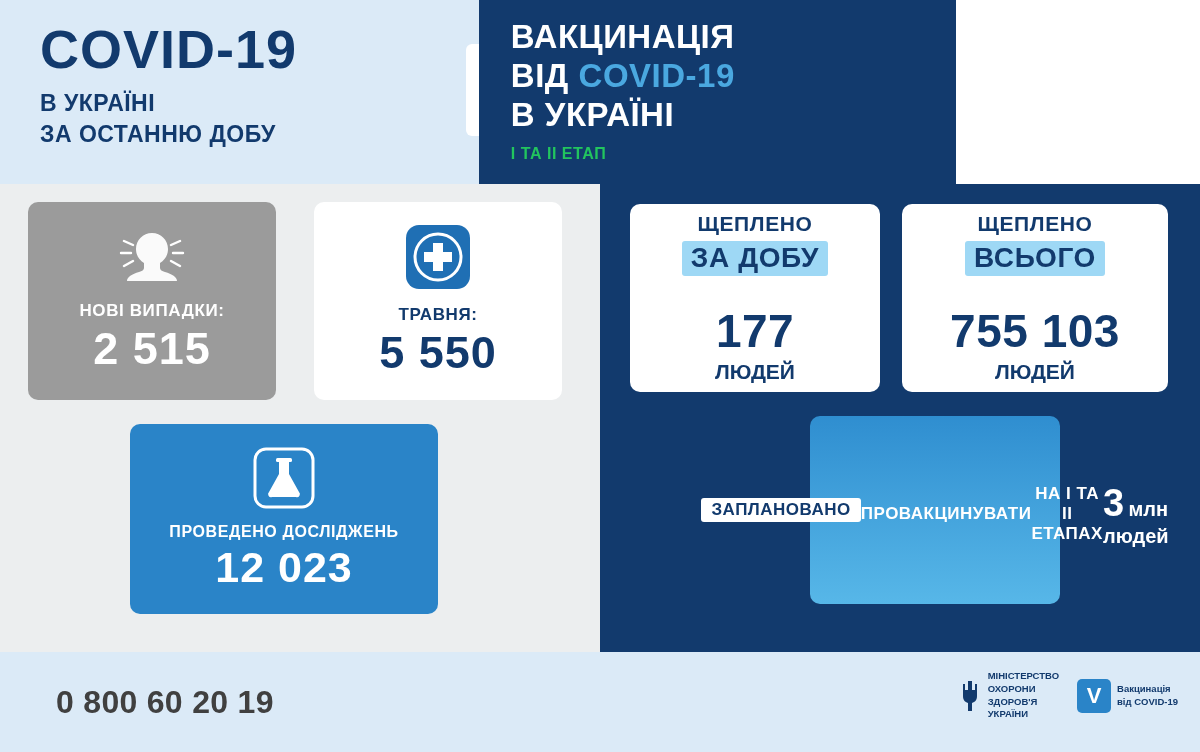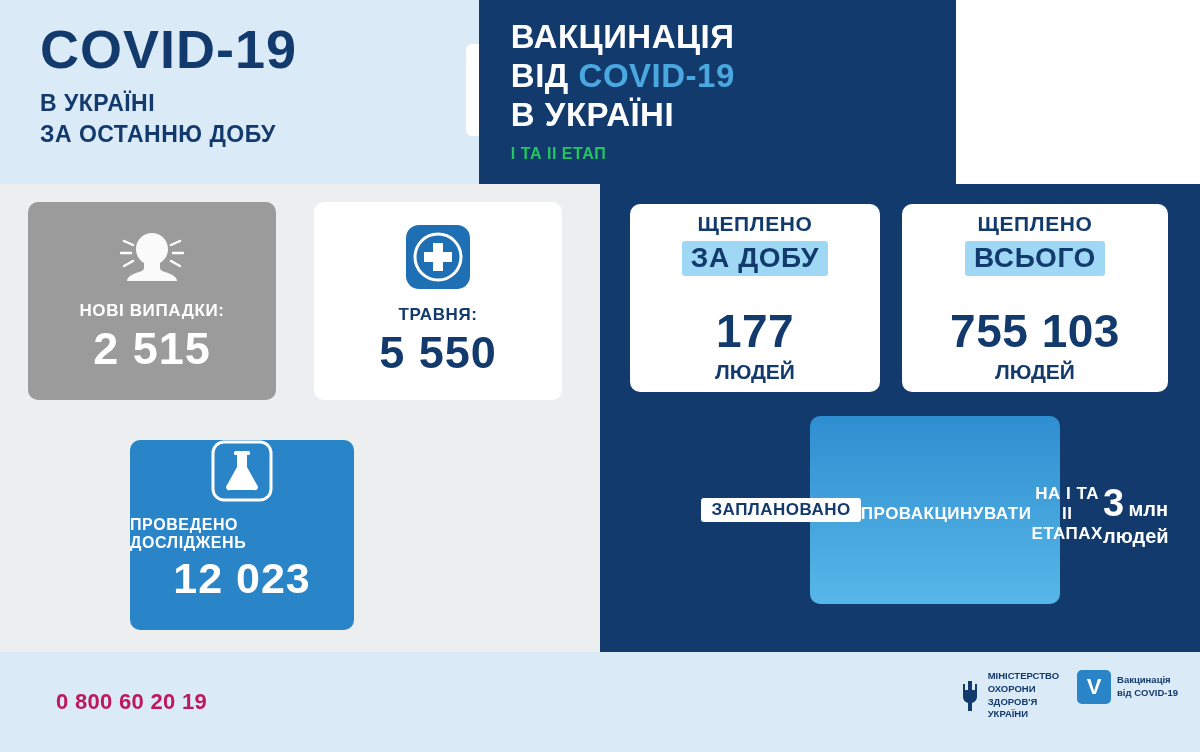--- a/index.html
+++ b/index.html
@@ -111,24 +111,24 @@
     display: flex; flex-direction: column;
     align-items: center; justify-content: center;
   }
   #card-recovered {
     left: 314px; top: 18px; width: 248px; height: 198px;
     background: #ffffff;
     display: flex; flex-direction: column;
     align-items: center; justify-content: center;
   }
   #card-tests {
-    left: 130px; top: 256px; width: 224px; height: 190px;
+    left: 130px; top: 240px; width: 308px; height: 190px;
     background: #2a84c8;
     display: flex; flex-direction: column;
-    align-items: center; 
+    align-items: center; justify-content: center;
   }
   .card-label {
     font-size: 17px; font-weight: bold; letter-spacing: 0.6px;
     margin-top: 14px;
   }
   .card-value {
     font-size: 45px; font-weight: bold; letter-spacing: 1px;
     margin-top: 2px;
   }
   #card-new .card-label, #card-new .card-value { color: #ffffff; }
@@ -208,26 +208,26 @@
     width: 1200px; height: 100px;
     background: #dbeaf7;
     display: flex;
     align-items: center;
   }
   .footer-url {
     color: #123a6d; font-size: 30px; font-weight: bold;
     margin-left: 42px; letter-spacing: 0.3px;
   }
   .footer-phone {
-    color: #be185d; font-size: 22px; font-weight: bold;
+    color: #404040; font-size: 32px; font-weight: bold;
     margin-left: 56px; letter-spacing: 0.3px;
   }
   .footer-logos {
     position: absolute; right: 22px; top: 18px;
-    display: flex; align-items: flex-start; gap: 18px;
+    display: flex; align-items: center; gap: 18px;
   }
   .logo-moz { display: flex; align-items: center; gap: 7px; }
   .logo-moz-text {
     color: #123a6d; font-size: 9.5px; font-weight: bold; line-height: 1.35;
   }
   .trident {
     width: 22px; height: 34px;
     display: flex; align-items: center; justify-content: center;
   }
   .logo-vacc { display: flex; align-items: center; gap: 6px; }

